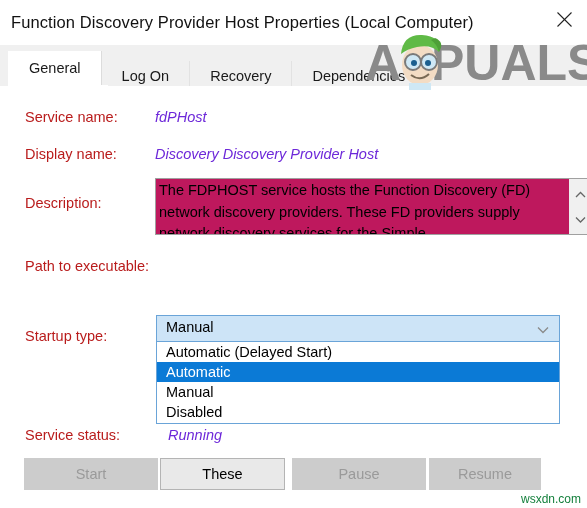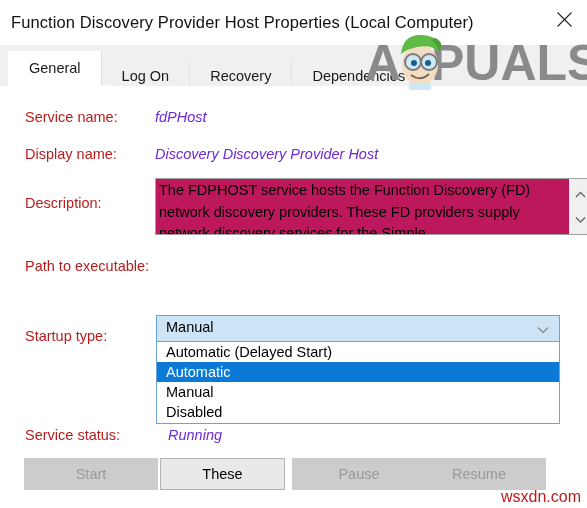--- a/index.html
+++ b/index.html
@@ -250,22 +250,22 @@
   .btn.disabled {
     background: #cccccc;
     border: 1px solid #cccccc;
     color: #9a9a9a;
   }
 
   .watermark {
     position: absolute;
     right: 6px;
     bottom: 2px;
-    font-size: 16px;
-    color: #b91c1c;
+    font-size: 12px;
+    color: #15803d;
     font-family: "Liberation Sans", sans-serif;
     margin-left: 42px;
   }
 </style>
 </head>
 <body>
 
 <div class="titlebar">
   <div class="titlebar-text">Function Discovery Provider Host Properties (Local Computer)</div>
   <div class="close-btn">
@@ -350,15 +350,15 @@
 <div class="dd-list">
   <div class="dd-item">Automatic (Delayed Start)</div>
   <div class="dd-item selected">Automatic</div>
   <div class="dd-item">Manual</div>
   <div class="dd-item">Disabled</div>
 </div>
 
 <div class="btn disabled" style="left:24px; width:134px;">Start</div>
 <div class="btn enabled" style="left:160px; width:125px;">These</div>
 <div class="btn disabled" style="left:292px; width:134px;">Pause</div>
-<div class="btn disabled" style="left:412px; width:134px;text-align:center;">Resume</div>
+<div class="btn disabled" style="left:429px; width:112px;text-align:center;">Resume</div>
 
 <div class="watermark">wsxdn.com</div>
 
 </body></html>

